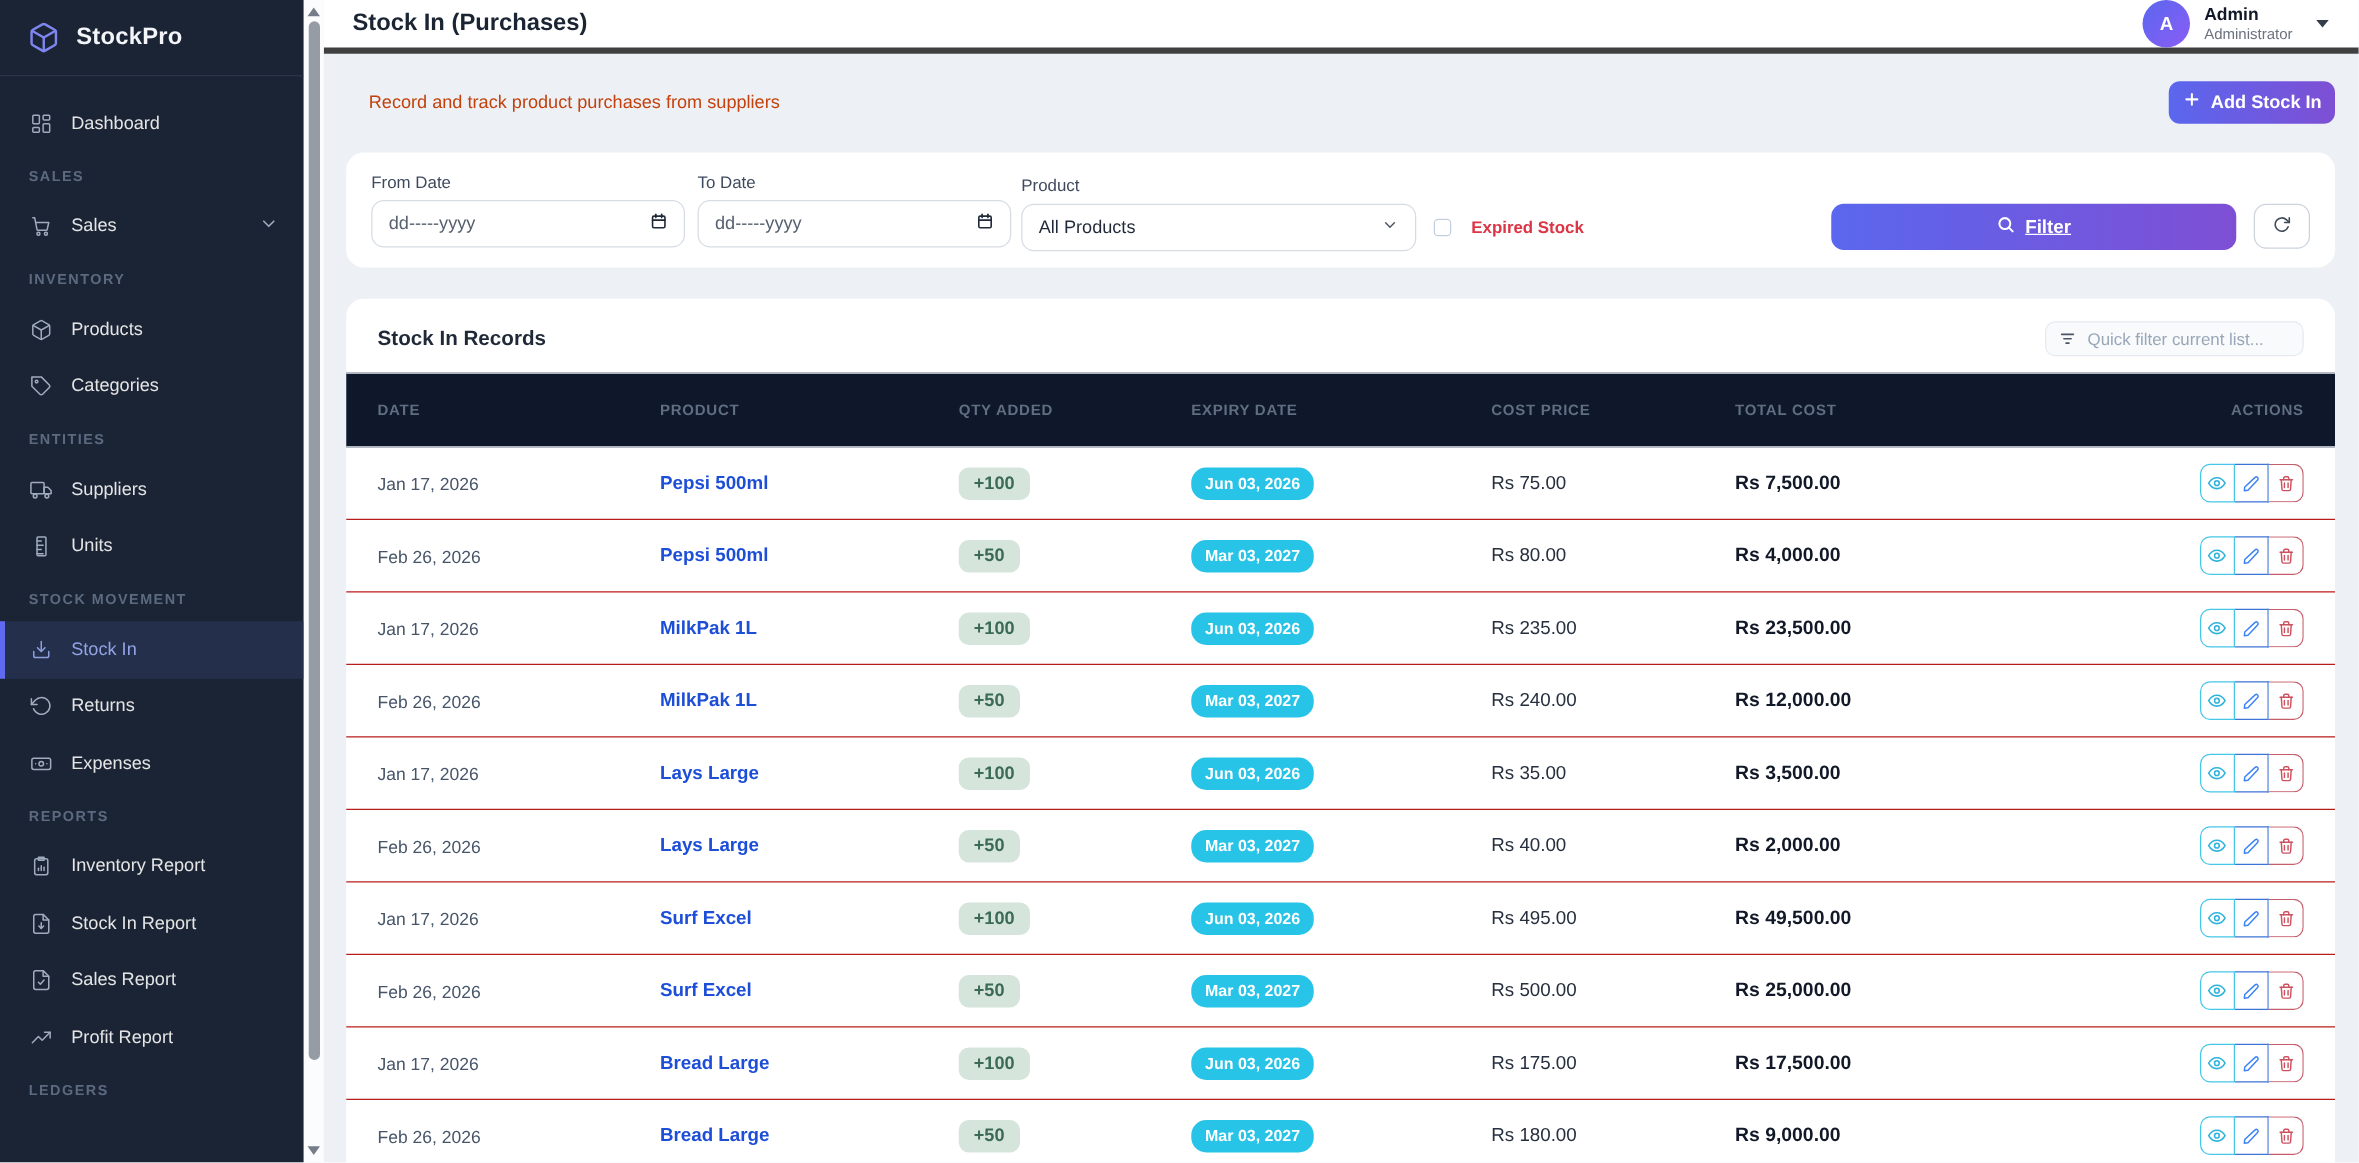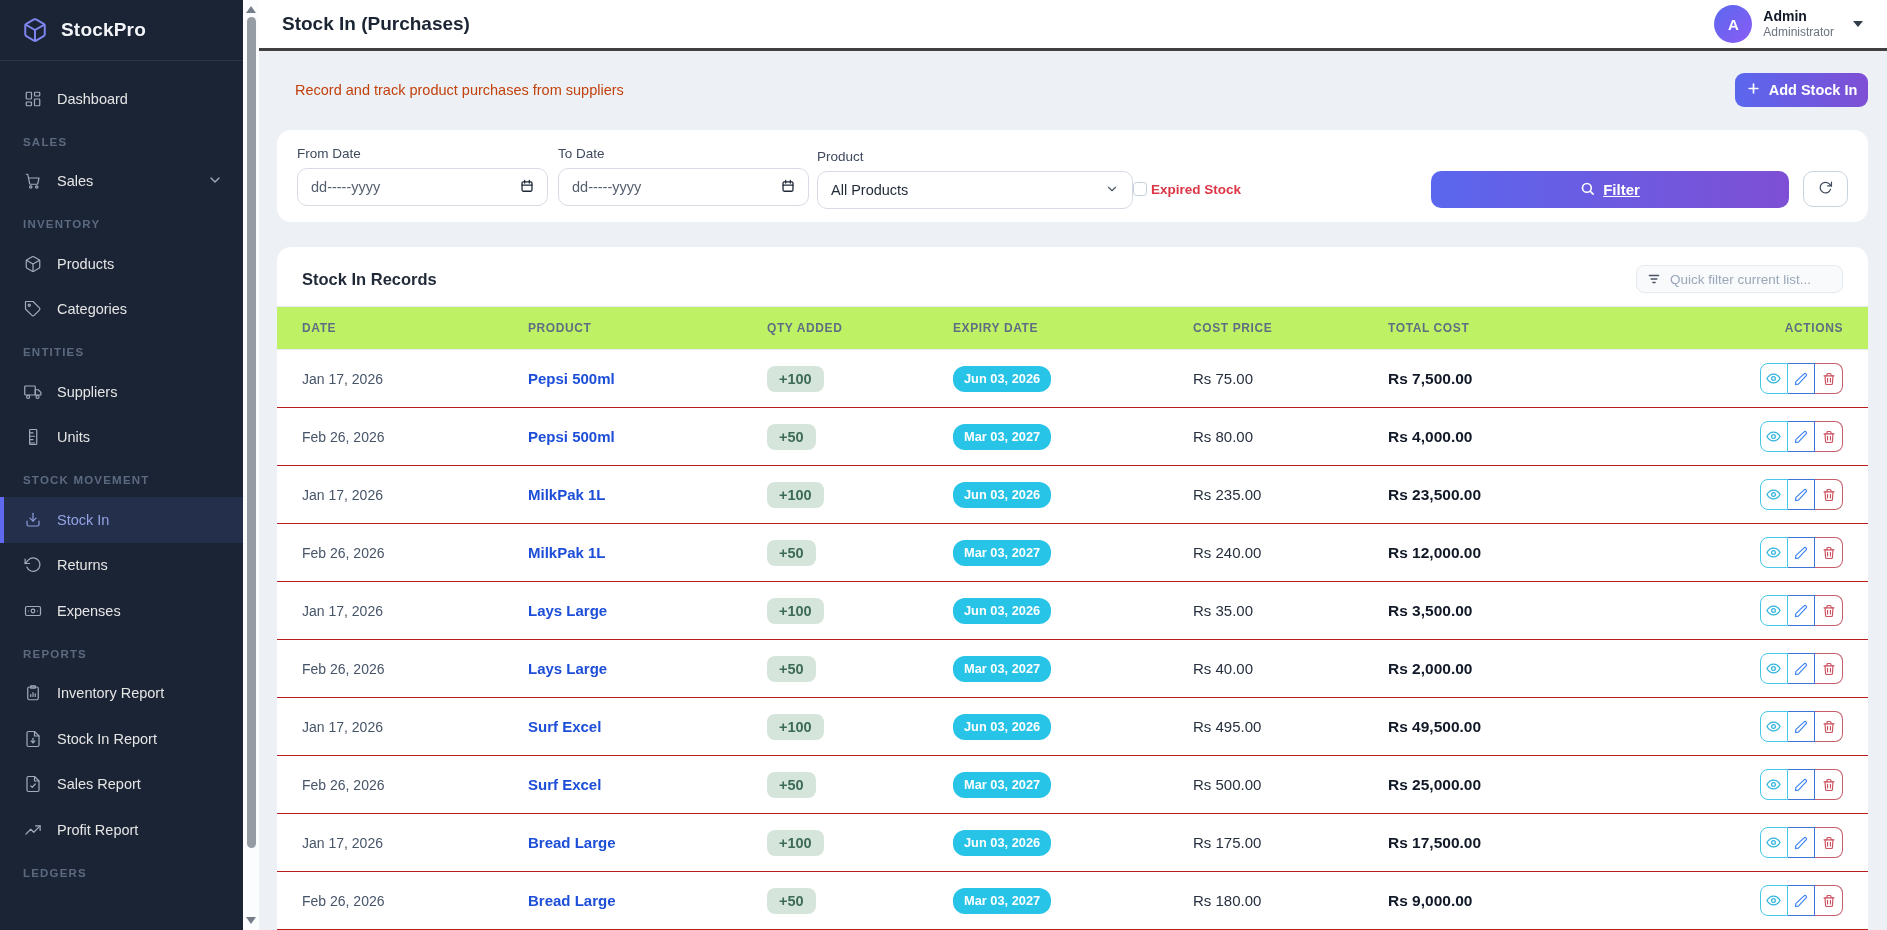--- a/index.html
+++ b/index.html
@@ -22,21 +22,21 @@
 .chev { color:#9fabbe; }
 
 
 .scrollcol { width:16px; min-width:16px; background:#fbfcfd; position:relative; }
 .scrollcol .arrow-up { position:absolute; top:6px; left:3px; width:0; height:0; border-left:5px solid transparent; border-right:5px solid transparent; border-bottom:7px solid #757d8a; }
 .scrollcol .thumb { position:absolute; top:17px; left:3.5px; width:9px; height:831px; border-radius:5px; background:#959ca4; }
 .scrollcol .arrow-down { position:absolute; top:917px; left:3px; width:0; height:0; border-left:5px solid transparent; border-right:5px solid transparent; border-top:7px solid #757d8a; }
 
 
 .main { flex:1; display:flex; flex-direction:column; }
-.header { height:63px; background:#fff; border-bottom:3px solid #404040; display:flex; align-items:center; justify-content:space-between; padding:0 24px 0 23px; }
+.header { height:63px; background:#fff; border-bottom:5px solid #404040; display:flex; align-items:center; justify-content:space-between; padding:0 24px 0 23px; }
 .page-title { font-size:19px; font-weight:700; color:#1a2433; }
 .admin { display:flex; align-items:center; gap:11px; }
 .avatar { width:38px; height:38px; border-radius:50%; background:linear-gradient(135deg,#5a67ee,#8b5cf6); color:#fff; font-weight:700; font-size:15px; display:flex; align-items:center; justify-content:center; }
 .admin-name { font-size:14px; font-weight:700; color:#111827; line-height:1.3; }
 .admin-role { font-size:12px; color:#6b7280; line-height:1.3; }
 .caret { width:0; height:0; border-left:5.5px solid transparent; border-right:5.5px solid transparent; border-top:6px solid #333c49; margin-left:8px; }
 
 .content { padding:0 19px 0 18px; flex:1; }
 .toolbar { display:flex; justify-content:space-between; align-items:center; margin-top:21px; height:35px; }
 .subtitle { font-size:14.5px; color:#c2410c; margin-left:18px; }
@@ -45,36 +45,36 @@
 
 
 .filter-card { margin-top:23px; background:#fff; border-radius:14px; padding:16px 20px 13px; display:flex; align-items:flex-start; }
 .fgroup { display:flex; flex-direction:column; }
 .flabel { font-size:13.5px; color:#3f4a5e; margin-bottom:7px; }
 .finput { height:38px; border:1px solid #d7dce4; border-radius:10px; background:#fff; display:flex; align-items:center; padding:0 13px; font-size:14.5px; color:#555f6e; }
 .date-input { width:251px; justify-content:space-between; }
 .cal { color:#1f2937; }
 .sel { width:316px; justify-content:space-between; color:#1f2937; }
 .sel .chevd { color:#4b5563; }
-.chk-wrap { display:flex; align-items:flex-start; gap:4px; margin-top:36px; }
+.chk-wrap { display:flex; align-items:flex-end; gap:16px; margin-left:14px; margin-top:36px; }
 .chkbox { width:14px; height:14px; border:1px solid #c3cfde; border-radius:3.5px; background:#fff; }
 .chk-label { font-size:13.5px; font-weight:700; color:#dc3545; }
-.filter-btn { width:358px; height:37px; font-size:15px; gap:8px; margin-left:auto; margin-top:25px; border-radius:10px;text-decoration:underline; }
+.filter-btn { width:324px; height:37px; font-size:15px; gap:8px; margin-left:auto; margin-top:25px; border-radius:10px;text-decoration:underline; }
 .refresh-btn { width:45px; height:36px; border:1px solid #cbd3dd; border-radius:10px; background:#fff; color:#3f4a5a; display:flex; align-items:center; justify-content:center; margin-left:14px; margin-top:25px; cursor:pointer; }
 
 
 .table-card { margin-top:25px; background:#fff; border-radius:14px 14px 0 0; }
 .table-head { display:flex; align-items:center; justify-content:space-between; padding:18px 25px 13px; }
 .table-title { font-size:16.5px; font-weight:700; color:#1f2937; }
 .quick-filter { width:207px; height:28px; background:#f8fafc; border:1px solid #e5eaf0; border-radius:8px; display:flex; align-items:center; gap:9px; padding:0 10px; }
 .quick-filter .qf-ph { font-size:13.5px; color:#9aa7b8; }
 .qf-ico { color:#4b5563; display:flex; }
 
 .tgrid { display:grid; grid-template-columns:226px 239px 186px 240px 195px 1fr 83px; align-items:center; padding:0 25px; }
-.thead-row { height:44px; background:#bef264; border-top:1px solid #e5eaf1; border-bottom:1px solid #e5eaf1; }
+.thead-row { height:60px; background:#0f172a; border-top:1px solid #e5eaf1; border-bottom:1px solid #e5eaf1; }
 .th { font-size:12px; font-weight:700; color:#5f6e82; letter-spacing:.6px; }
 .th.actions { text-align:right; }
 .trow { height:58px; border-bottom:1px solid #b91c1c; }
 .td-date { font-size:14px; color:#475569; }
 .td-product { font-size:15px; font-weight:700; color:#1d4ed8; }
 .badge-qty { display:inline-block; background:#d6e5dc; color:#3c6b55; font-weight:700; font-size:14.5px; padding:5px 12px; border-radius:8px; }
 .badge-exp { display:inline-block; background:#27c4e8; color:#fff; font-weight:700; font-size:12.8px; padding:5.5px 11px; border-radius:12px; }
 .td-cost { font-size:15px; color:#27303f; }
 .td-total { font-size:15.5px; font-weight:700; color:#111827; }
 .act-group { display:flex; justify-content:flex-end; }

